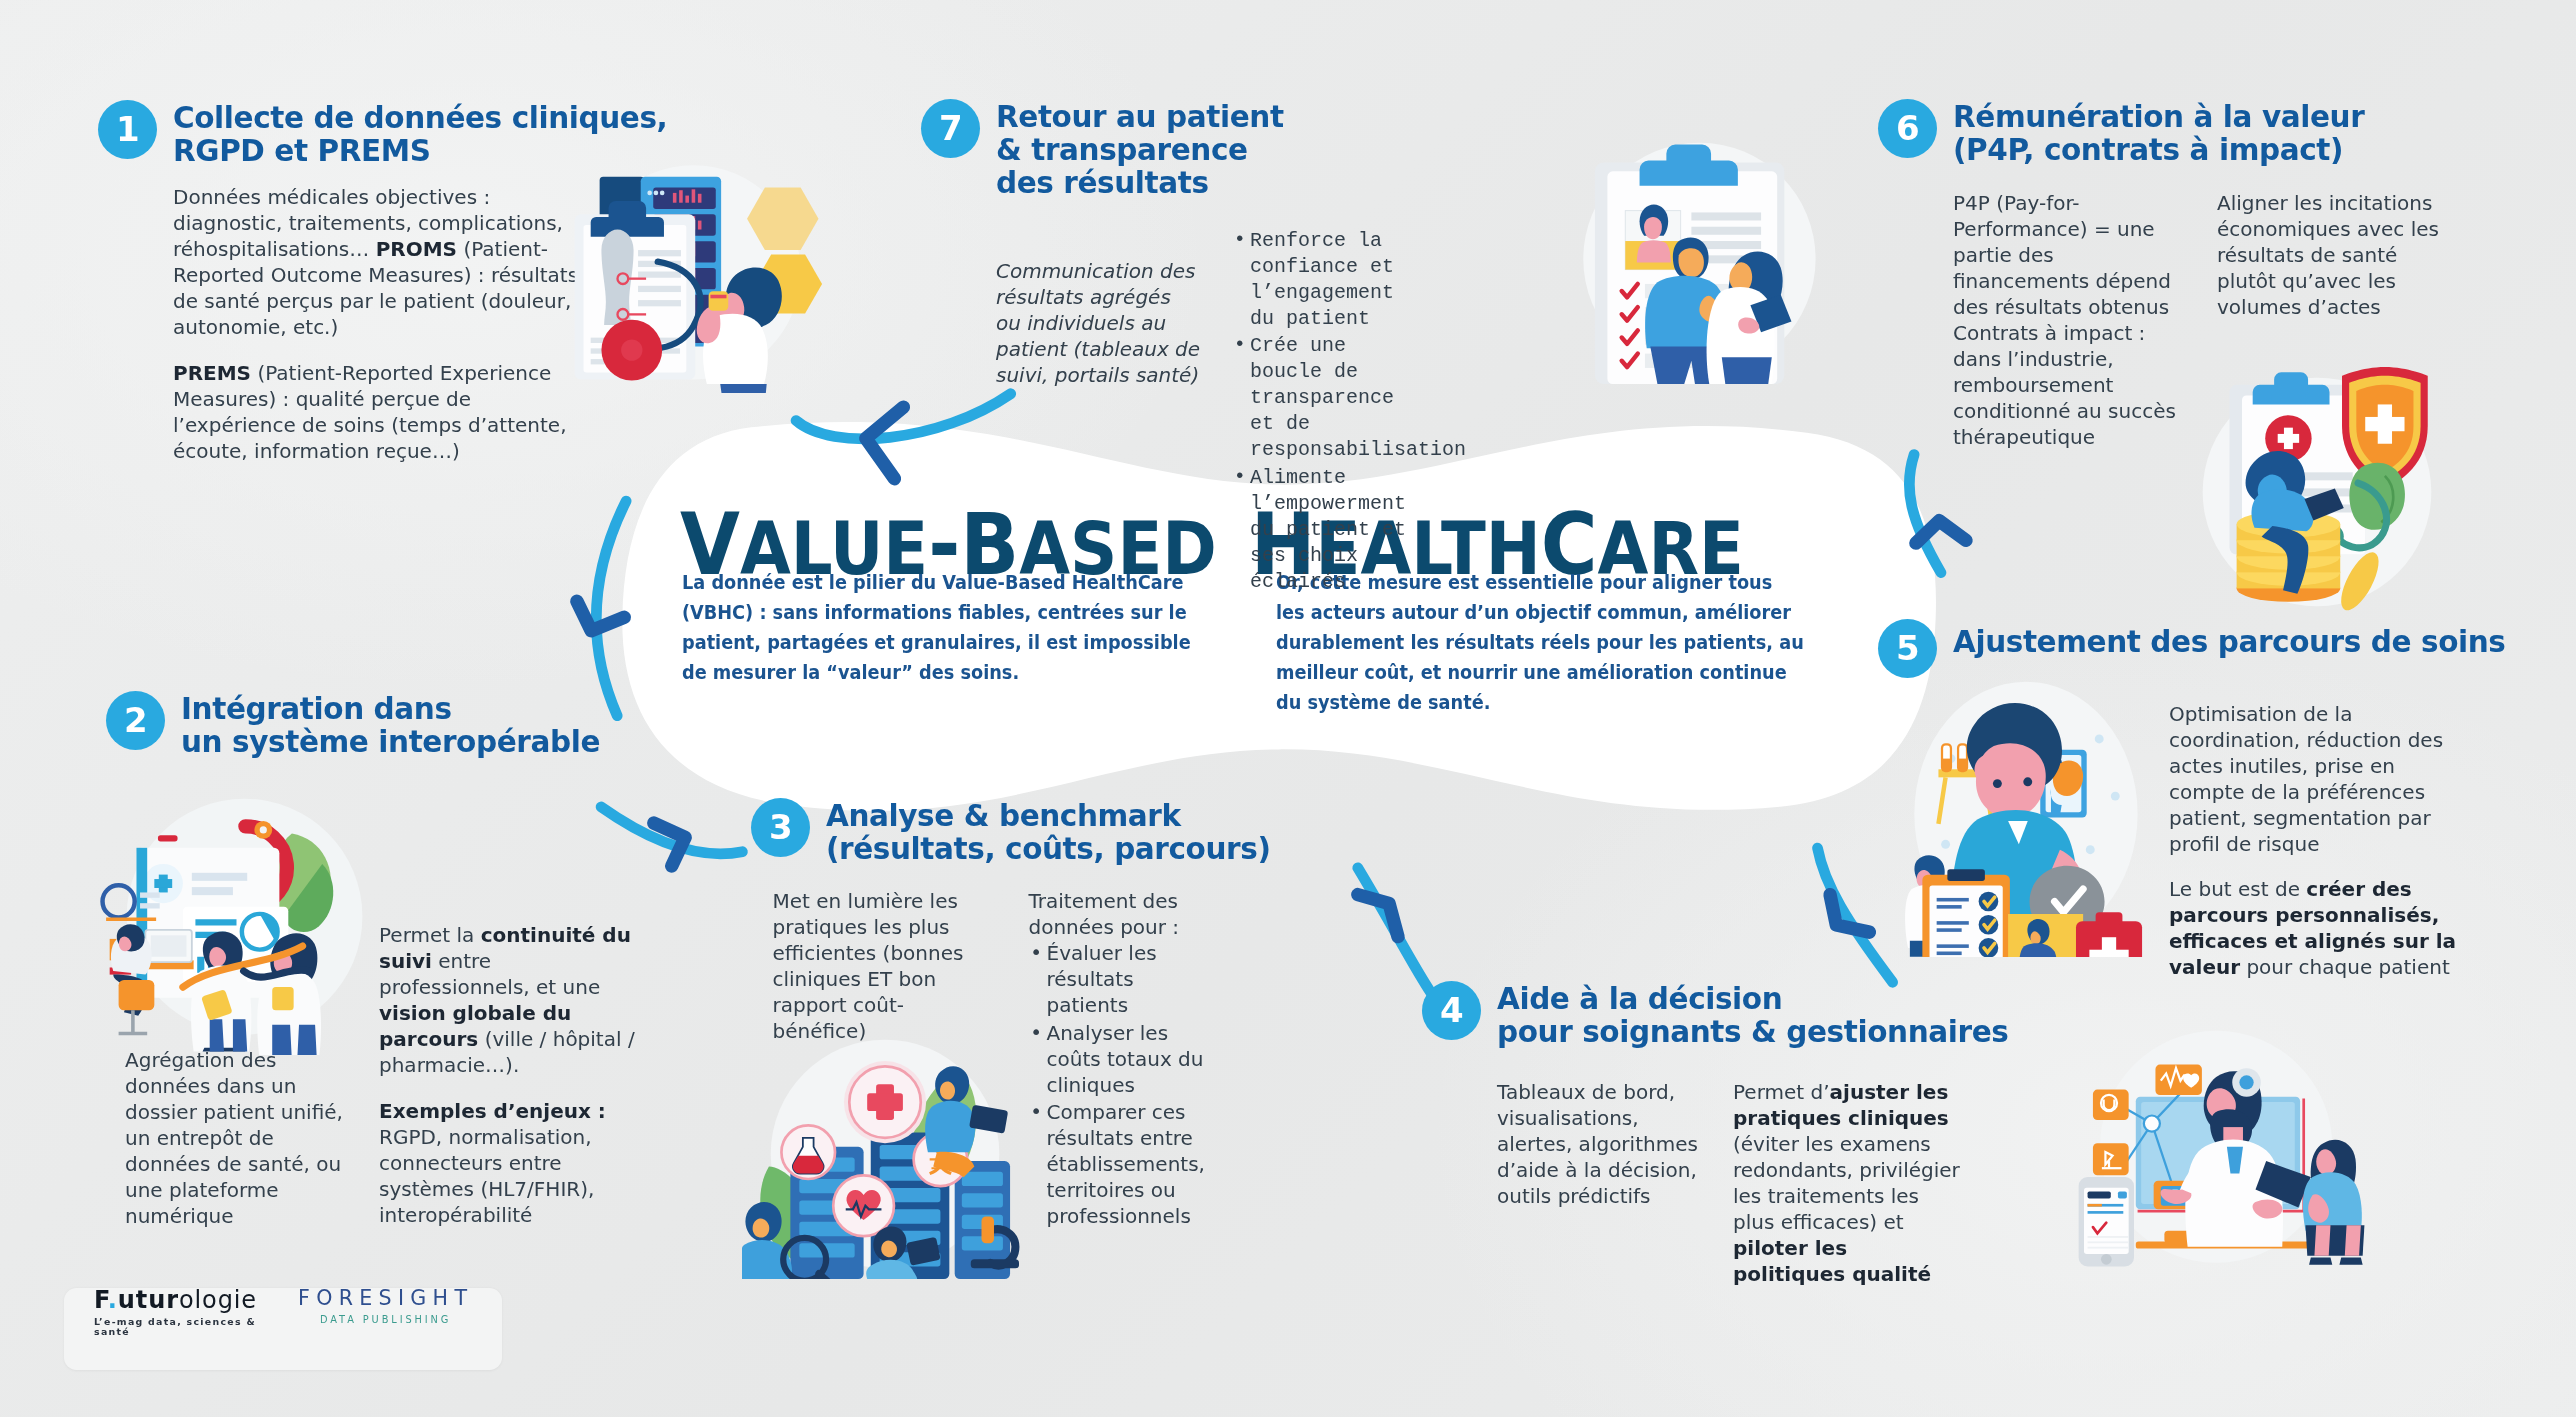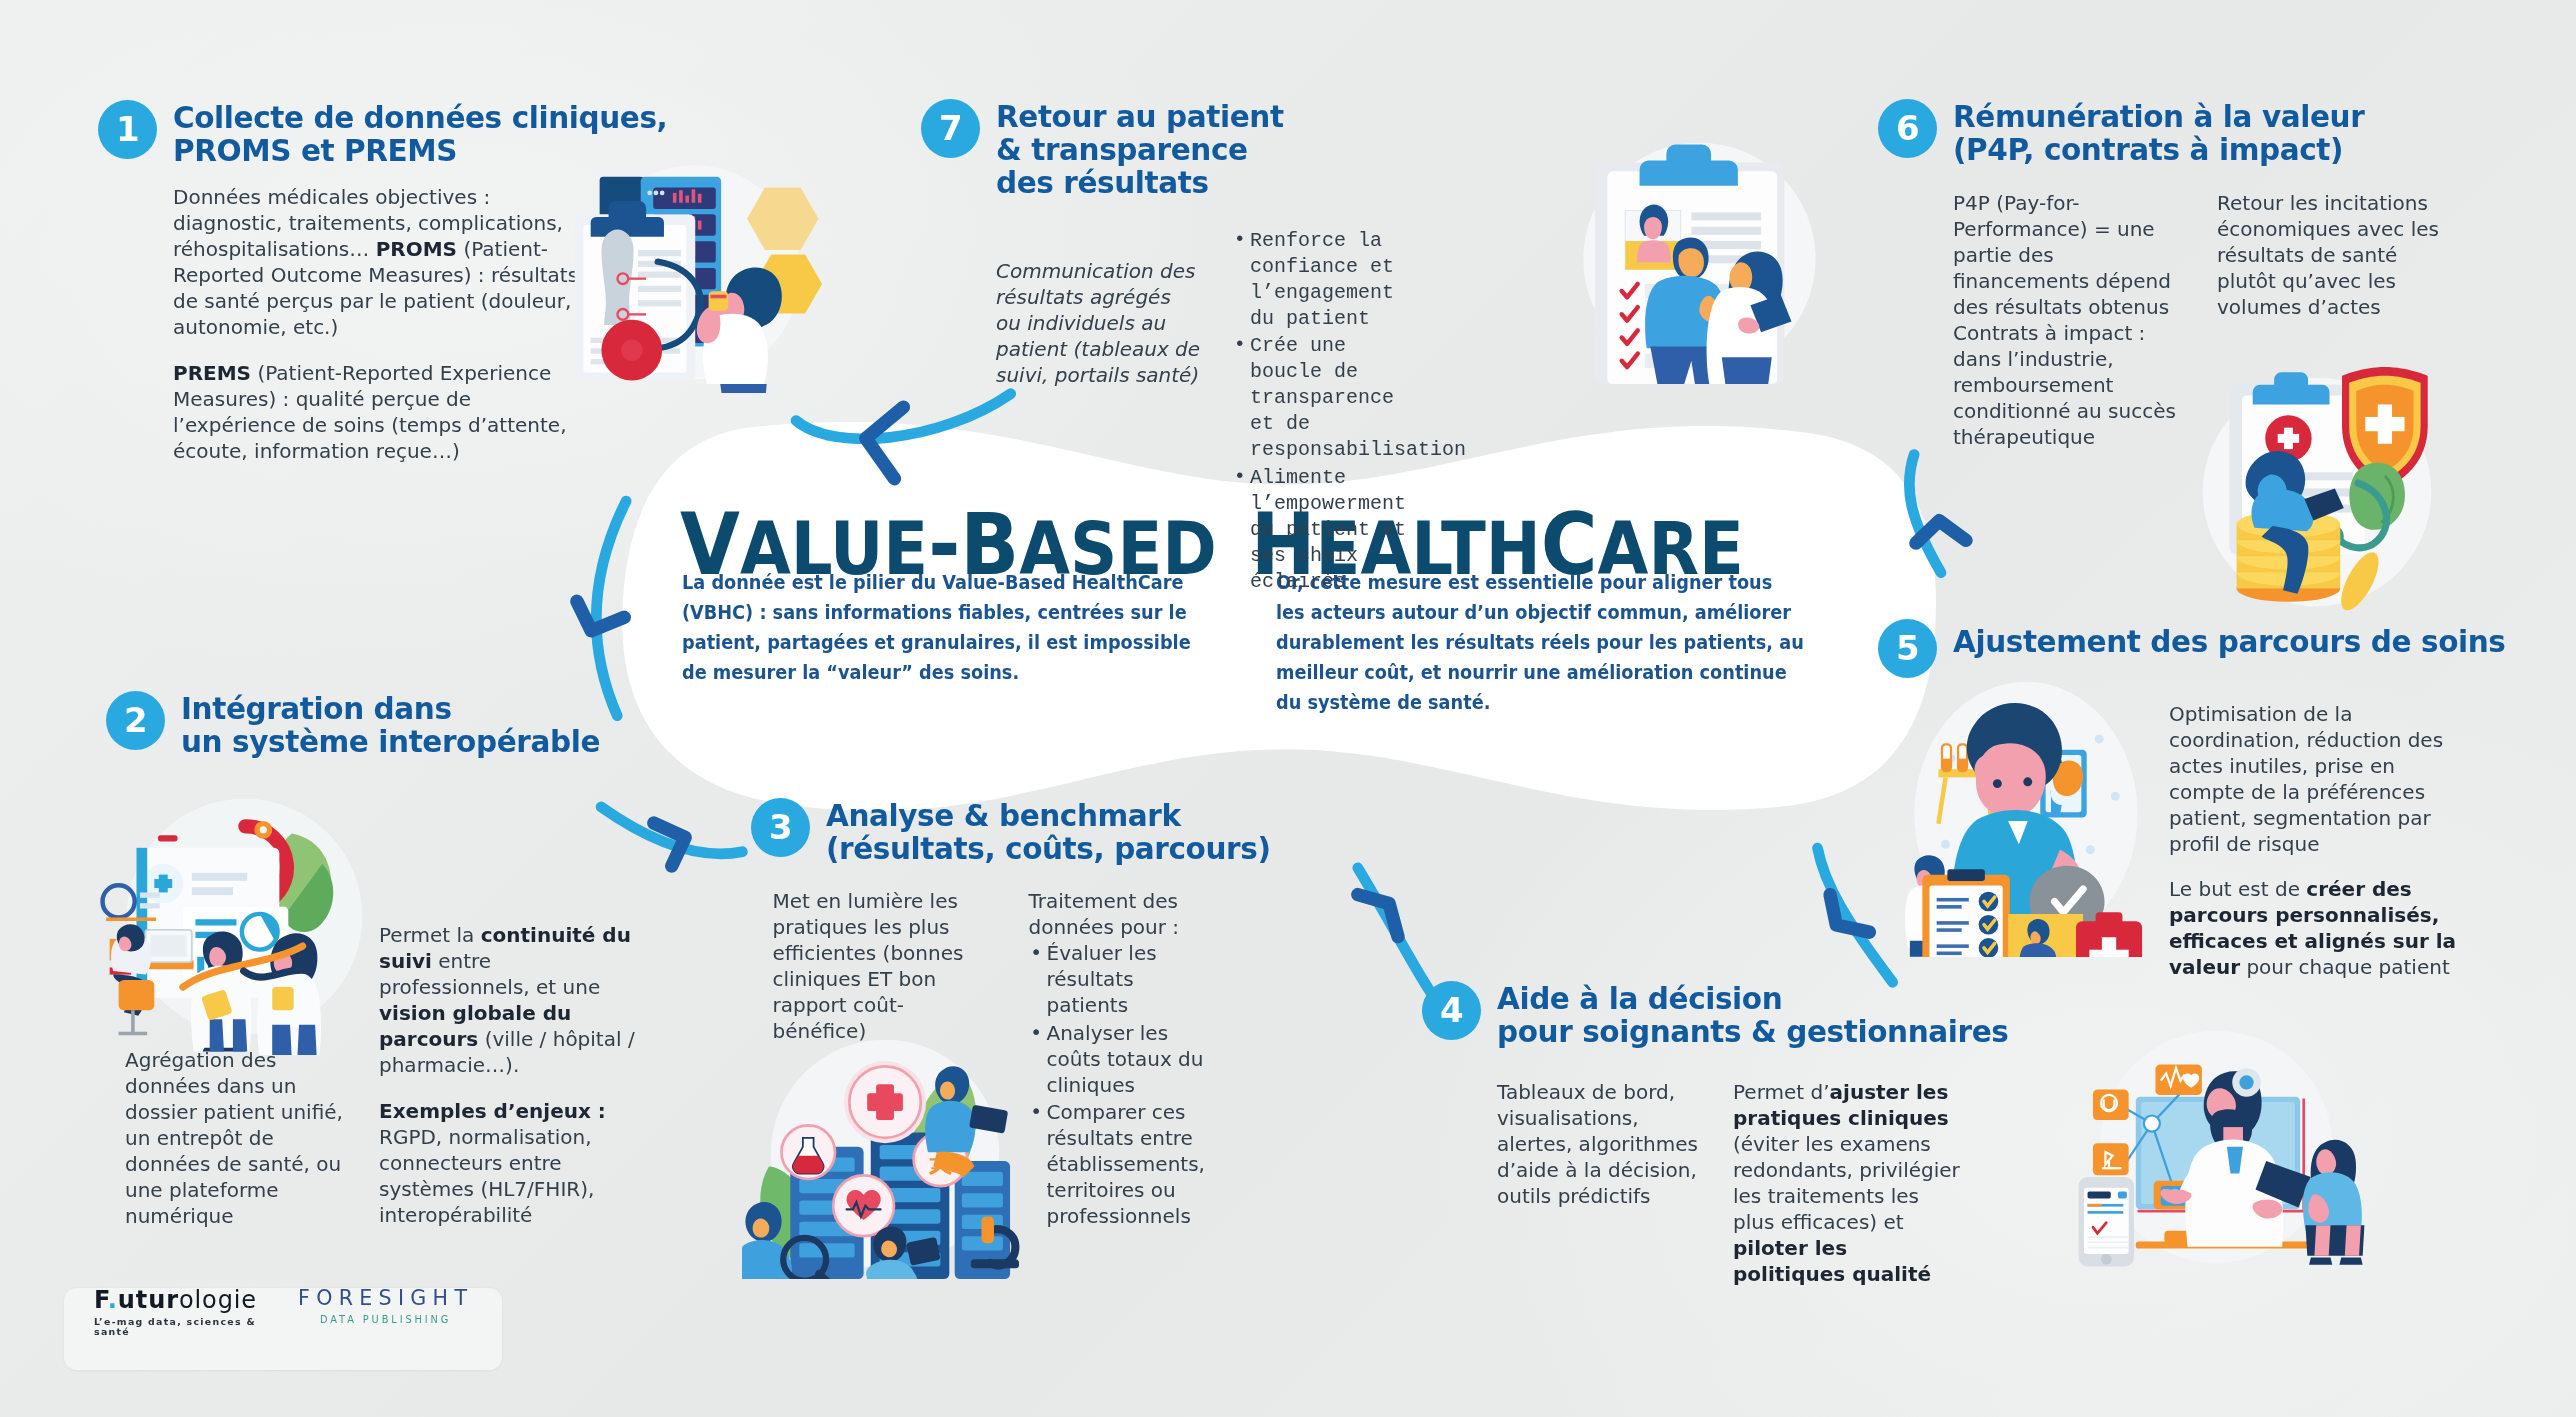--- a/index.html
+++ b/index.html
@@ -141,21 +141,21 @@
       <path d="M2090,1042 L2053,1034 L2046,1000"></path>
       <path d="M2142,607 L2168,582 L2198,604"></path>
     </g>
   </svg>
 
   <div class="step" style="left:98px;top:98px;width:572px;">
     <div class="step-head">
       <div class="num">1</div>
       <div class="step-title">
         <div>Collecte de données cliniques,</div>
-        <div>PROMS et PREMS</div>
+        <div>RGPD et PREMS</div>
       </div>
     </div>
     <div class="body-txt" style="margin-left:75px;margin-top:16px;width:411px;">
       <p><span>Données médicales objectives : diagnostic, traitements, complications, réhospitalisations…</span>
         <b>PROMS</b><span> (Patient-Reported Outcome Measures) : résultats de santé perçus par le patient (douleur, autonomie, etc.)</span></p>
       <p><b>PREMS</b><span> (Patient-Reported Experience Measures) : qualité perçue de l’expérience de soins (temps d’attente, écoute, information reçue…)</span></p>
     </div>
   </div>
 
   <div class="illus" style="left:537px;top:125px;width:295px;height:268px;">
@@ -314,21 +314,21 @@
   <div class="step" style="left:1878px;top:97px;width:644px;">
     <div class="step-head">
       <div class="num">6</div>
       <div class="step-title">
         <div>Rémunération à la valeur</div>
         <div>(P4P, contrats à impact)</div>
       </div>
     </div>
     <div class="cols" style="margin-left:75px;margin-top:23px;gap:36px;">
       <div class="body-txt" style="width:228px;">P4P (Pay-for-Performance) = une partie des financements dépend des résultats obtenus Contrats à impact : dans l’industrie, remboursement conditionné au succès thérapeutique</div>
-      <div class="body-txt" style="width:237px;">Retour les incitations économiques avec les résultats de santé plutôt qu’avec les volumes d’actes</div>
+      <div class="body-txt" style="width:237px;">Aligner les incitations économiques avec les résultats de santé plutôt qu’avec les volumes d’actes</div>
     </div>
   </div>
 
   <div class="illus" style="left:2174px;top:358px;width:286px;height:259px;">
     <svg viewBox="0 0 320 290" width="286" height="259">
       <circle cx="160" cy="150" r="128" fill="#f4f6f7"></circle>
       <rect x="62" y="30" width="152" height="190" rx="8" fill="#e4e9ee"></rect>
       <rect x="76" y="42" width="138" height="178" rx="5" fill="#fdfdfe"></rect>
       <path d="M120,16 h22 a8,8 0 0 1 8,8 v6 h16 a8,8 0 0 1 8,8 v14 h-86 v-14 a8,8 0 0 1 8,-8 h16 v-6 a8,8 0 0 1 8,-8 z" fill="#3da2e0"></path>
       <circle cx="128" cy="90" r="26" fill="#d8283c"></circle>

